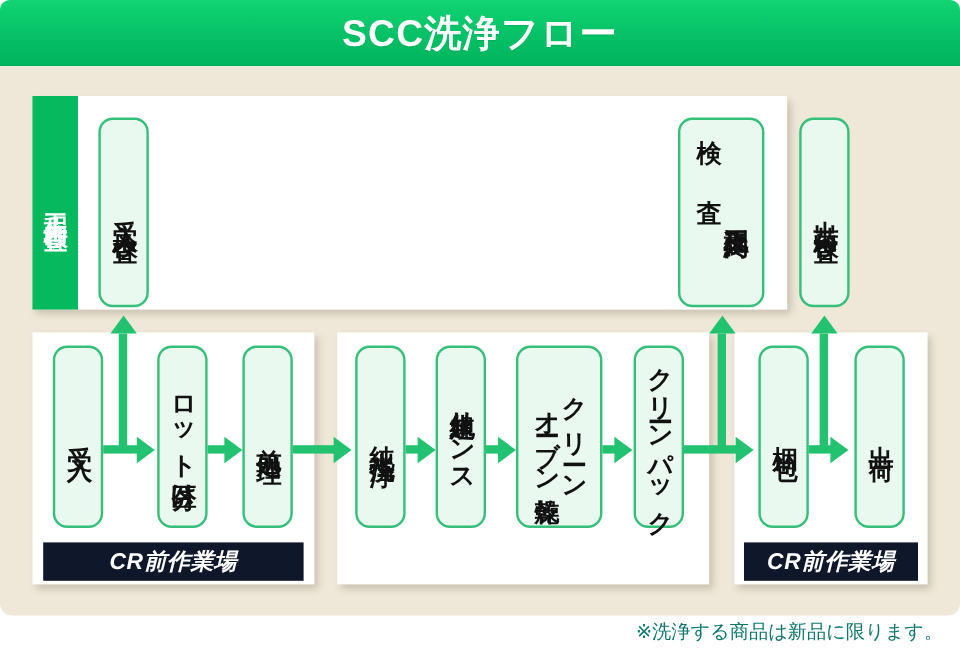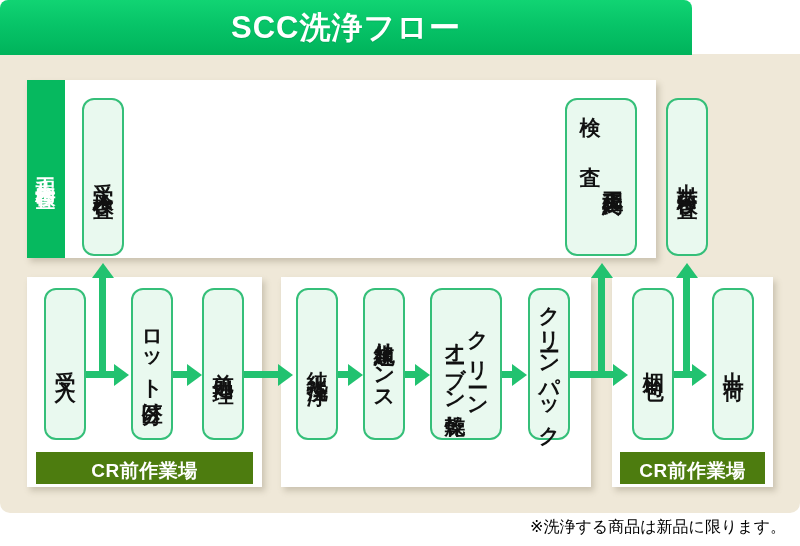--- a/index.html
+++ b/index.html
@@ -22,21 +22,21 @@
   .beige-bg {
     position: absolute; left: 0; top: 54px;
     width: 800px; height: 459px;
     background: #efe8d8;
     border-radius: 0 0 10px 10px;
   }
 
   
   .header {
     position: absolute; left: 0; top: 0;
-    width: 692px; height: 55px;
+    width: 800px; height: 55px;
     background: linear-gradient(to bottom, #11d473 0%, #07c468 45%, #00b35b 100%);
     border-radius: 8px 8px 0 0;
     display: flex; align-items: center; justify-content: center;
   }
   .header-title {
     color: #ffffff;
     font-size: 31px;
     font-weight: bold;
     letter-spacing: 1px;
     text-shadow: 0 1px 1px rgba(0,0,0,0.10);
@@ -87,22 +87,22 @@
     white-space: nowrap;
   }
   .pbox.two-col .vtext { letter-spacing: 1px; }
   .pbox.spaced .vtext { letter-spacing: 9px; }
   .pbox.spaced-sm .vtext { letter-spacing: 5px; }
   .pbox.tight .vtext { letter-spacing: 0px; }
 
   
   .group-footer {
     position: absolute;
-    background: #4d7c0f;
-    display: flex; align-items: flex-end; justify-content: center;
+    background: #0f172a;
+    display: flex; align-items: center; justify-content: center; font-style: italic;
   }
   .group-footer span {
     color: #ffffff;
     font-size: 19px;
     font-weight: bold;
     letter-spacing: 0.5px;
   }
 
   
   .hline { position: absolute; background: #22c270; height: 7px; }
@@ -121,21 +121,21 @@
     border-left: 11px solid transparent;
     border-right: 11px solid transparent;
     border-bottom: 15px solid #22c270;
   }
 
   
   .footnote {
     position: absolute;
     right: 14px; bottom: 8px;
     font-size: 16px;
-    color: #000000;
+    color: #0f766e;
     font-weight: normal;
   }
 </style>
 </head>
 <body>
 
 <div id="canvas">
 
   <div class="beige-bg"></div>
 

